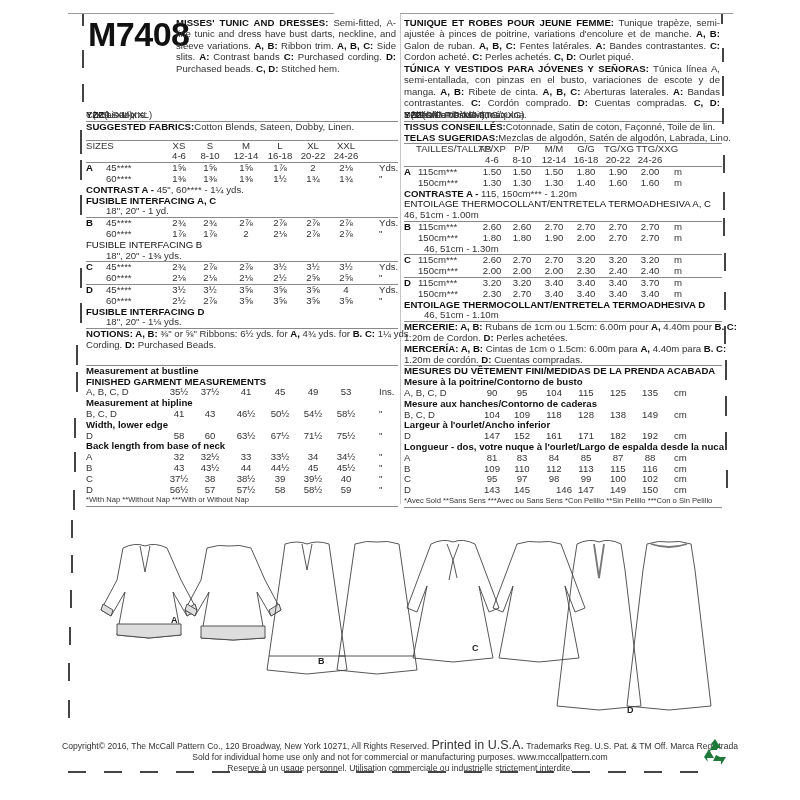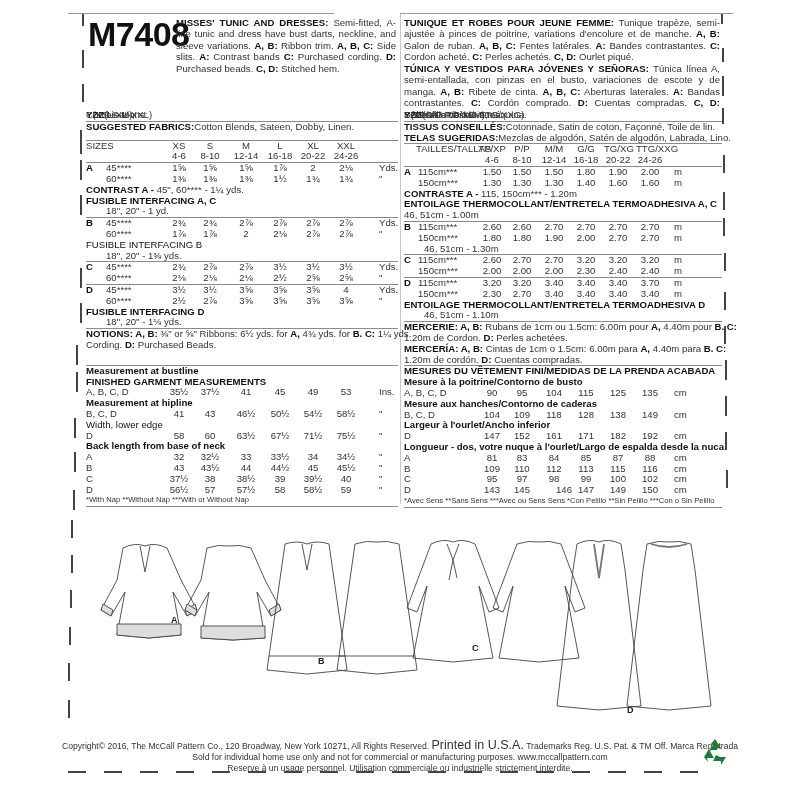--- a/index.html
+++ b/index.html
@@ -244,21 +244,21 @@
         <span style="left:0px;">B, C, D</span>
         <span style="left:79px;width:28px;text-align:center;">41</span>
         <span style="left:110px;width:28px;text-align:center;">43</span>
         <span style="left:146px;width:28px;text-align:center;">46½</span>
         <span style="left:180px;width:28px;text-align:center;">50½</span>
         <span style="left:213px;width:28px;text-align:center;">54½</span>
         <span style="left:246px;width:28px;text-align:center;">58½</span>
         <span style="left:293px;">"</span>
       </div>
       <div class="row">
-        <span style="left:0px;font-weight:normal;color:#111;">Width, lower edge</span>
+        <span style="left:0px;font-weight:bold;color:#111;">Width, lower edge</span>
       </div>
       <div class="row">
         <span style="left:0px;">D</span>
         <span style="left:79px;width:28px;text-align:center;">58</span>
         <span style="left:110px;width:28px;text-align:center;">60</span>
         <span style="left:146px;width:28px;text-align:center;">63½</span>
         <span style="left:180px;width:28px;text-align:center;">67½</span>
         <span style="left:213px;width:28px;text-align:center;">71½</span>
         <span style="left:246px;width:28px;text-align:center;">75½</span>
         <span style="left:293px;">"</span>
@@ -363,21 +363,21 @@
         <span style="left:136px;width:28px;text-align:center;">1.30</span>
         <span style="left:168px;width:28px;text-align:center;">1.40</span>
         <span style="left:200px;width:28px;text-align:center;">1.60</span>
         <span style="left:232px;width:28px;text-align:center;">1.60</span>
         <span style="left:270px;">m</span>
       </div>
       <div class="row">
         <span style="left:0"><b class="bold">CONTRASTE A - </b>115, 150cm*** - 1.20m</span>
       </div>
       <div class="row">
-        <span style="left:0px;font-weight:bold;color:#111;">ENTOILAGE THERMOCOLLANT/ENTRETELA TERMOADHESIVA A, C</span>
+        <span style="left:0px;font-weight:normal;color:#111;">ENTOILAGE THERMOCOLLANT/ENTRETELA TERMOADHESIVA A, C</span>
       </div>
       <div class="row">
         <span style="left:0px;">46, 51cm - 1.00m</span>
       </div>
       <div class="hr"></div>
       <div class="row">
         <span style="left:0px;font-weight:bold;color:#111;">B</span>
         <span style="left:14px;">115cm***</span>
         <span style="left:74px;width:28px;text-align:center;">2.60</span>
         <span style="left:104px;width:28px;text-align:center;">2.60</span>
@@ -546,21 +546,21 @@
         <span style="left:0px;">D</span>
         <span style="left:74px;width:28px;text-align:center;">143</span>
         <span style="left:104px;width:28px;text-align:center;">145</span>
         <span style="left:152px;width:28px;text-align:left;">146</span>
         <span style="left:168px;width:28px;text-align:center;">147</span>
         <span style="left:200px;width:28px;text-align:center;">149</span>
         <span style="left:232px;width:28px;text-align:center;">150</span>
         <span style="left:270px;">cm</span>
       </div>
       <div class="row" style="font-size:7.6px">
-        <span style="left:0">*Avec Sens **Sans Sens ***Avec ou Sens Sens   *Con Pelillo **Sin Pelillo ***Con o Sin Pelillo</span>
+        <span style="left:0">*Avec Sold **Sans Sens ***Avec ou Sans Sens   *Con Pelillo **Sin Pelillo ***Con o Sin Pelillo</span>
       </div>
       <div class="hr"></div>
     </div>
 </div>
 
 <svg class="garm" style="left:85px;top:520px" width="640" height="200" viewBox="0 0 640 200" fill="none" stroke="#444" stroke-width="0.9">
 
   <g>
     <path d="M38,28 Q50,22 60,26 Q70,22 82,28 L96,60 L112,90 L102,96 L88,72 L96,115 L64,118 L32,115 L40,72 L26,96 L16,90 L32,60 Z"></path>
     <path d="M55,26 L60,52 L65,26"></path>

